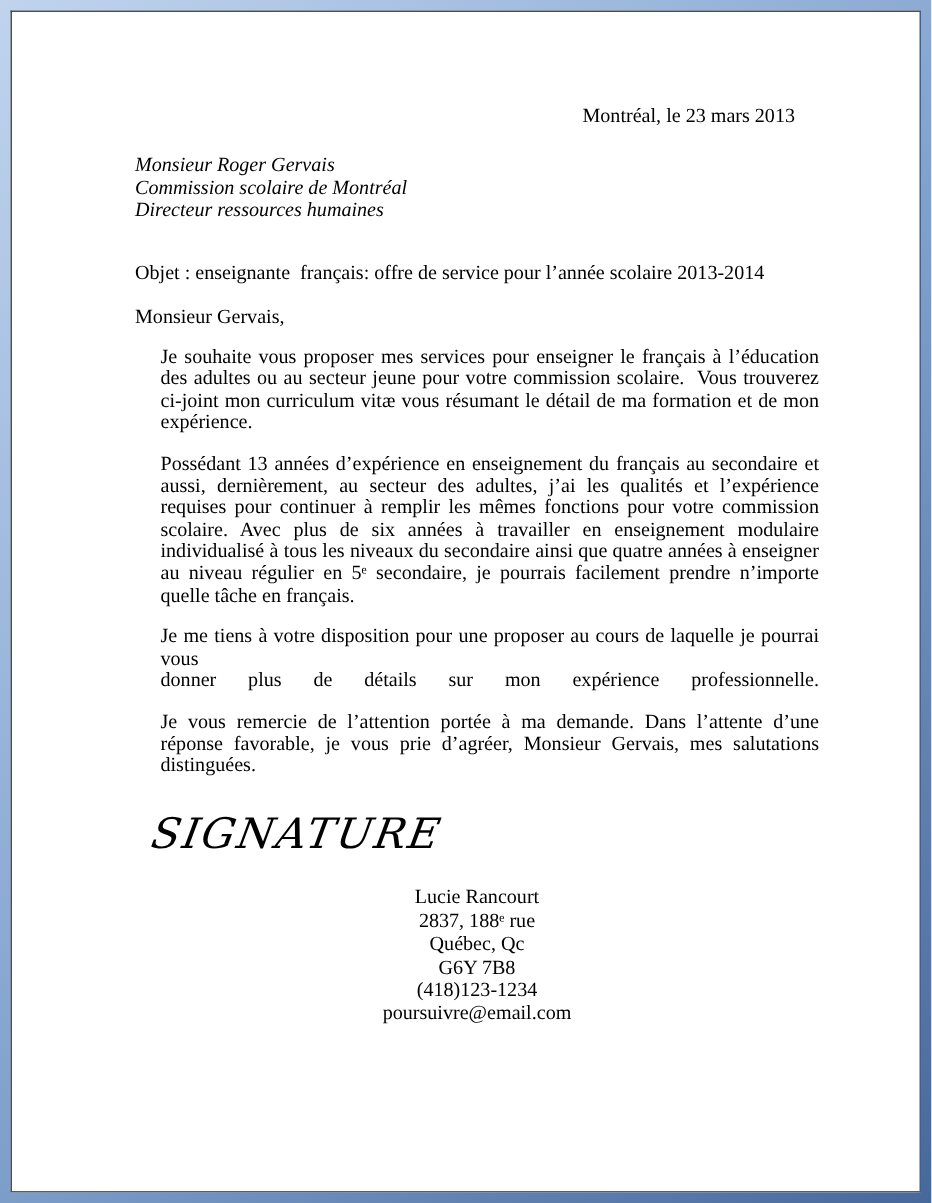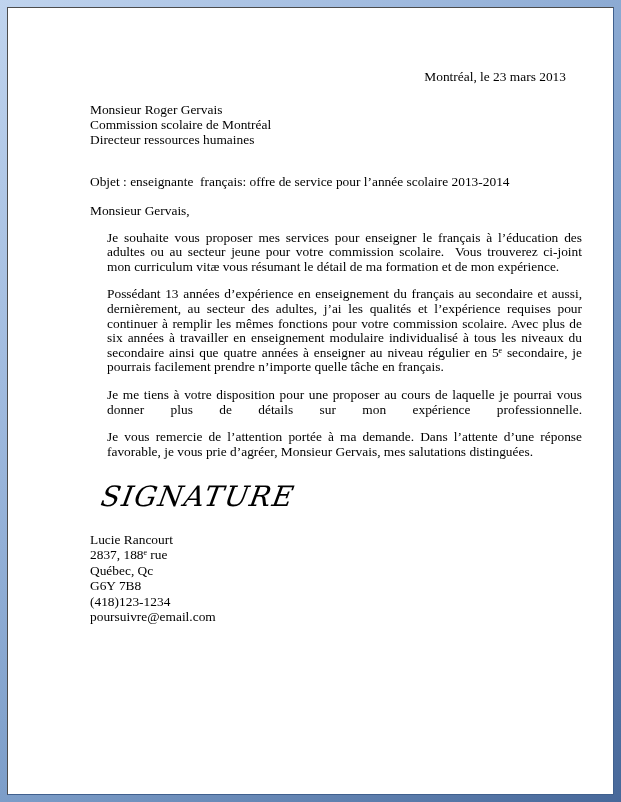--- a/index.html
+++ b/index.html
@@ -10,45 +10,45 @@
     padding: 7px;
     background: linear-gradient(135deg, #c0d4ee 0%, #9db8dd 30%, #7e9fca 55%, #47689a 100%);
   }
   .page {
     width: 100%;
     height: 100%;
     box-sizing: border-box;
     background: #ffffff;
     border: 1px solid;
     border-color: #4c4c4c #40608e #40608e #4c4c4c;
-    padding: 62px 31px 20px 82px;
+    padding: 62px 67px 20px 82px;
     font-family: "Liberation Serif", "DejaVu Serif", serif;
     font-size: 13.4px;
     line-height: 14.6px;
     color: #000000;
     overflow: hidden;
   }
   .date-line { text-align: right; padding-right: 16px; margin: 0 0 17px 0; }
   .recipient-block { margin: 0 0 28px 0; }
-  .recipient-block .addr-line { line-height: 15.3px; }
+  .recipient-block .addr-line { line-height: 15.3px; font-style: italic; }
   .subject-line { margin: 0 0 14px 0; white-space: nowrap; }
   .salutation { margin: 0 0 12px 0; }
   .para { margin: 0 0 13px 17px; text-align: justify; }
   .force-justify { text-align: justify; text-align-last: justify; }
   .signature {
     display: inline-block;
     font-family: "DejaVu Serif", serif;
     font-style: italic;
     font-size: 28px;
     letter-spacing: 1.5px;
     transform: skewX(-10deg);
     transform-origin: 0 100%;
     margin: 18px 0 2px 10px;
   }
-  .sender-block { margin-top: 22px; }
+  .sender-block { margin-top: 22px; text-align: center; }
   .sender-block .sender-line { line-height: 15.4px; }
 </style>
 </head>
 <body>
 
 <div class="frame">
   <div class="page">
 
     <div class="date-line">Montréal, le 23 mars 2013</div>
 

